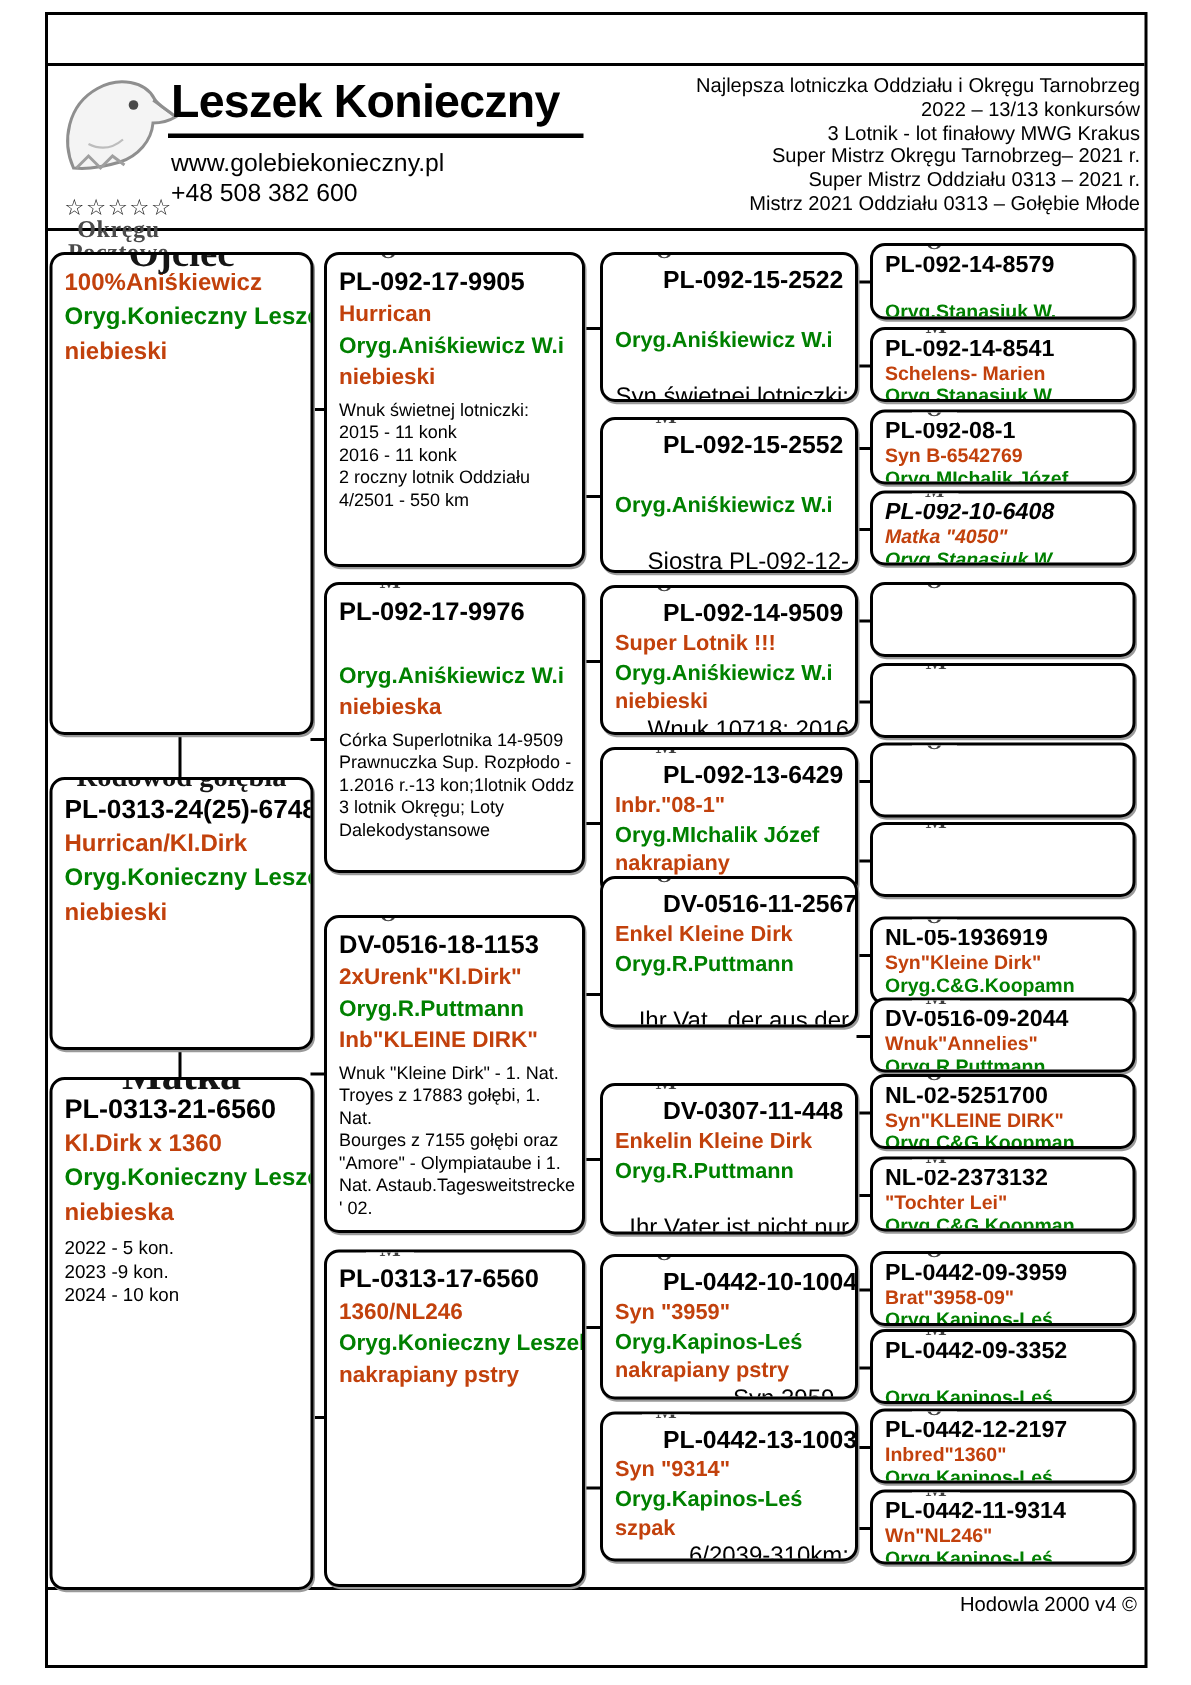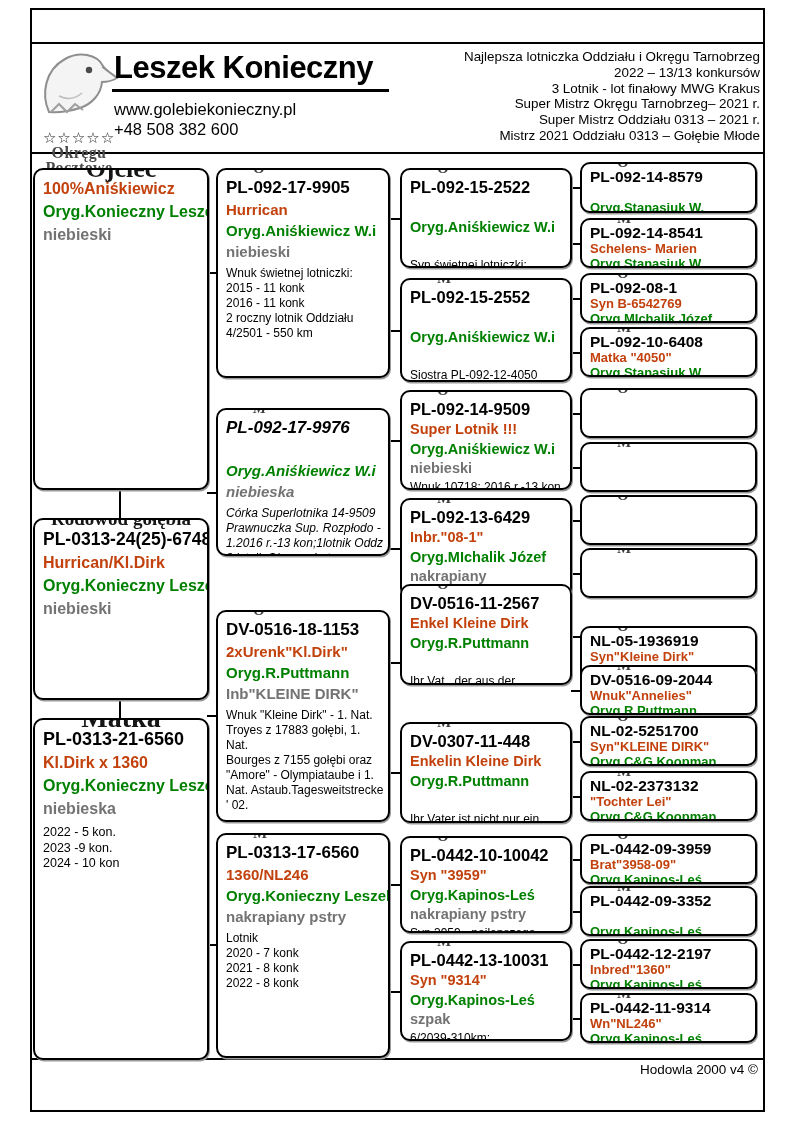--- a/index.html
+++ b/index.html
@@ -24,30 +24,30 @@
 
   
   .pbox{position:absolute;background:#fff;border:2px solid #000;border-radius:10px;
         box-shadow:1px 1.5px 0 #9a9a9a;box-sizing:border-box;padding:7px 4px 0 8px;overflow:hidden;}
   .sexlbl{position:absolute;top:-11px;left:26px;background:#fff;padding:0 9px;
           font-family:"Liberation Serif",serif;font-weight:bold;font-size:15px;color:#3f3f3f;line-height:18px;}
   .biglbl{position:absolute;left:50%;transform:translateX(-50%);background:#fff;padding:0 8px;
           font-family:"Liberation Serif",serif;font-weight:bold;color:#151515;white-space:nowrap;line-height:1;}
   .ring{font-weight:bold;font-size:17px;line-height:22px;color:#000;white-space:nowrap;}
   .ln{font-weight:bold;font-size:15px;line-height:21px;min-height:21px;white-space:nowrap;}
-  .red{color:#c2410c;} .grn{color:#008000;} .blu{color:#737373;}
+  .red{color:#c2410c;} .grn{color:#008000;} .blu{color:#c2410c;}
   .notes{font-size:12px;line-height:15px;margin-top:4px;white-space:pre-line;color:#000;}
 
   .g1 .ring{font-size:18px;line-height:24px;}
   .g1 .ln{font-size:16px;line-height:23px;min-height:23px;}
   .g1 .notes{font-size:12.5px;line-height:15.5px;margin-top:5px;}
 
-  .g3 .ring{font-size:16.5px;line-height:21px;}
+  .g3 .ring{font-size:16.5px;line-height:21px;margin-left:32px;}
   .g3 .ln{font-size:14.5px;line-height:19.5px;min-height:19.5px;}
-  .g3 .notes{font-size:12px;line-height:14px;margin-top:1px;}
+  .g3 .notes{font-size:16px;line-height:14px;margin-top:1px;text-align:right;}
 
   .g4{padding-top:4px;}
   .g4 .ring{font-size:15.5px;line-height:17px;}
   .g4 .ln{font-size:13px;line-height:15px;min-height:15px;}
 
   .footer{position:absolute;right:36px;top:1062px;font-size:13.5px;}
 </style>
 </head>
 <body>
 
@@ -149,21 +149,21 @@
     <div class="ring">PL-092-17-9905</div>
     <div class="ln red">Hurrican</div>
     <div class="ln grn">Oryg.Aniśkiewicz W.i</div>
     <div class="ln blu">niebieski</div>
     <div class="notes">Wnuk świetnej lotniczki:
 2015 - 11 konk
 2016 - 11 konk
 2 roczny lotnik Oddziału
 4/2501 - 550 km</div>
   </div>
-  <div class="pbox g2" style="left:216px;top:408px;width:174px;height:148px;font-style:italic;">
+  <div class="pbox g2" style="left:216px;top:388px;width:174px;height:194px;">
     <span class="sexlbl">M</span>
     <div class="ring">PL-092-17-9976</div>
     <div class="ln red"></div>
     <div class="ln grn">Oryg.Aniśkiewicz W.i</div>
     <div class="ln blu">niebieska</div>
     <div class="notes">Córka Superlotnika 14-9509
 Prawnuczka Sup. Rozpłodo -
 1.2016 r.-13 kon;1lotnik Oddz
 3 lotnik Okręgu; Loty
 Dalekodystansowe</div>
@@ -180,24 +180,20 @@
 "Amore" - Olympiataube i 1.
 Nat. Astaub.Tagesweitstrecke
 ' 02.</div>
   </div>
   <div class="pbox g2" style="left:216px;top:833px;width:174px;height:225px;">
     <span class="sexlbl">M</span>
     <div class="ring">PL-0313-17-6560</div>
     <div class="ln red">1360/NL246</div>
     <div class="ln grn">Oryg.Konieczny Leszek</div>
     <div class="ln blu">nakrapiany pstry</div>
-    <div class="notes">Lotnik
-2020 - 7 konk
-2021 - 8 konk
-2022 - 8 konk</div>
   </div>
 
   <div class="pbox g3" style="left:400px;top:168px;width:172px;height:100px;">
     <span class="sexlbl">O</span>
     <div class="ring">PL-092-15-2522</div>
     <div class="ln red"></div>
     <div class="ln grn">Oryg.Aniśkiewicz W.i</div>
     <div class="ln blu"></div>
     <div class="notes">Syn świetnej lotniczki:</div>
   </div>
@@ -269,21 +265,21 @@
     <div class="ring">PL-092-14-8541</div>
     <div class="ln red">Schelens- Marien</div>
     <div class="ln grn">Oryg.Stanasiuk W.</div>
   </div>
   <div class="pbox g4" style="left:580px;top:273px;width:177px;height:50px;">
     <span class="sexlbl">O</span>
     <div class="ring">PL-092-08-1</div>
     <div class="ln red">Syn B-6542769</div>
     <div class="ln grn">Oryg.MIchalik Józef</div>
   </div>
-  <div class="pbox g4" style="left:580px;top:327px;width:177px;height:50px;">
+  <div class="pbox g4" style="left:580px;top:327px;width:177px;height:50px;font-style:italic;">
     <span class="sexlbl">M</span>
     <div class="ring">PL-092-10-6408</div>
     <div class="ln red">Matka "4050"</div>
     <div class="ln grn">Oryg.Stanasiuk W.</div>
   </div>
   <div class="pbox g4" style="left:580px;top:388px;width:177px;height:50px;">
     <span class="sexlbl">O</span>
     <div class="ring"></div>
     <div class="ln red"></div>
     <div class="ln grn"></div>
@@ -299,21 +295,21 @@
     <div class="ring"></div>
     <div class="ln red"></div>
     <div class="ln grn"></div>
   </div>
   <div class="pbox g4" style="left:580px;top:548px;width:177px;height:50px;">
     <span class="sexlbl">M</span>
     <div class="ring"></div>
     <div class="ln red"></div>
     <div class="ln grn"></div>
   </div>
-  <div class="pbox g4" style="left:580px;top:611px;width:177px;height:59px;margin-top:15px;">
+  <div class="pbox g4" style="left:580px;top:611px;width:177px;height:59px;">
     <span class="sexlbl">O</span>
     <div class="ring">NL-05-1936919</div>
     <div class="ln red">Syn"Kleine Dirk"</div>
     <div class="ln grn">Oryg.C&amp;G.Koopamn</div>
   </div>
   <div class="pbox g4" style="left:580px;top:665px;width:177px;height:50px;">
     <span class="sexlbl">M</span>
     <div class="ring">DV-0516-09-2044</div>
     <div class="ln red">Wnuk"Annelies"</div>
     <div class="ln grn">Oryg.R.Puttmann</div>

